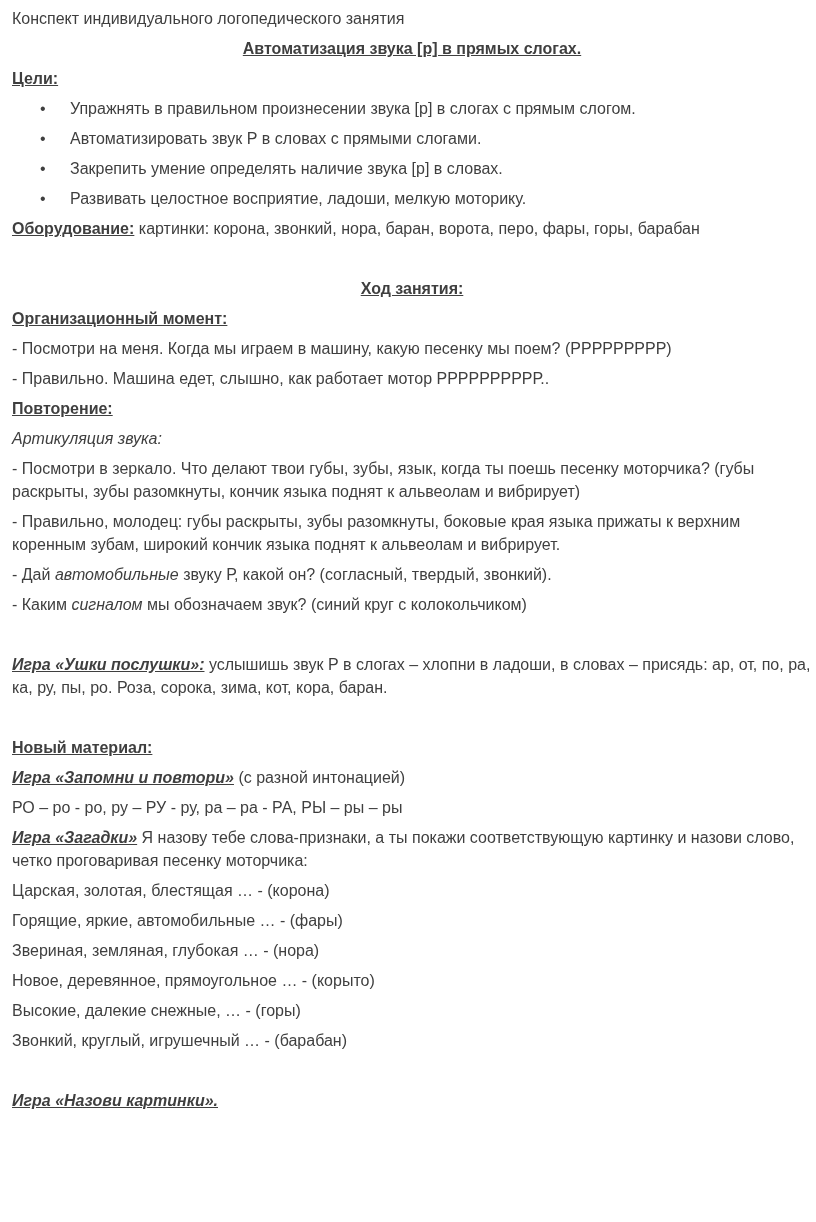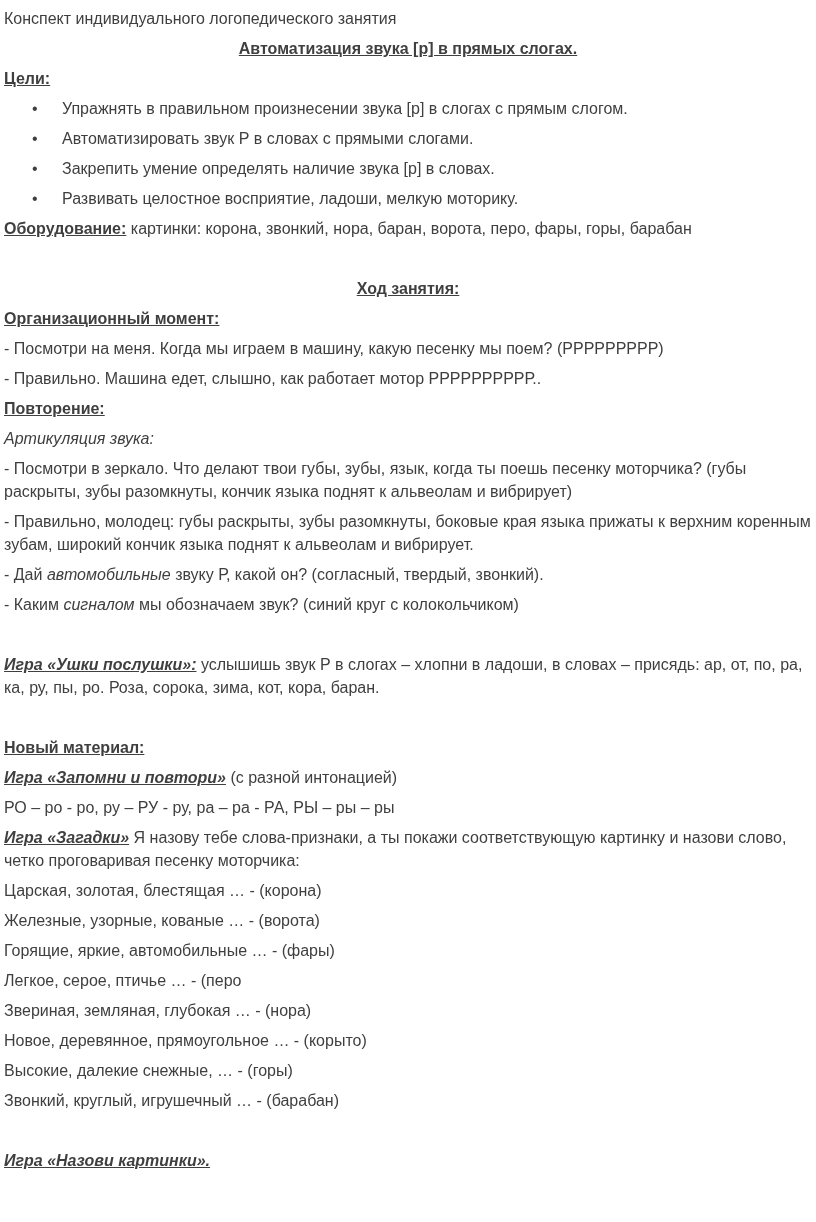--- a/index.html
+++ b/index.html
@@ -9,21 +9,21 @@
   }
   body {
     width: 816px;
     height: 1222px;
     overflow: hidden;
     font-family: "Liberation Sans", sans-serif;
     font-size: 16px;
     color: #3f3f3f;
   }
   .doc {
-    padding: 7px 4px 0 4px;
+    padding: 7px 4px 0 12px;
     box-sizing: border-box;
     width: 816px;
   }
   .para {
     margin: 0 0 7px 0;
     line-height: 23px;
     white-space: pre-wrap;
   }
   .para.center {
     text-align: center;
@@ -68,22 +68,20 @@
     <p class="para"><span class="">- Дай </span><span class="i">автомобильные</span><span class=""> звуку Р, какой он? (согласный, твердый, звонкий).</span></p>
     <p class="para"><span class="">- Каким </span><span class="i">сигналом</span><span class=""> мы обозначаем звук? (синий круг с колокольчиком)</span></p>
     <div class="spacer"></div>
     <p class="para"><span class="b i">Игра «Ушки послушки»:</span><span class=""> услышишь звук Р в слогах – хлопни в ладоши, в словах – присядь: ар, от, по, ра, ка, ру, пы, ро. Роза, сорока, зима, кот, кора, баран.</span></p>
     <div class="spacer"></div>
     <p class="para"><span class="b ">Новый материал:</span></p>
     <p class="para"><span class="b i">Игра «Запомни и повтори»</span><span class=""> (с разной интонацией)</span></p>
     <p class="para"><span class="">РО – ро - ро, ру – РУ - ру, ра – ра - РА, РЫ – ры – ры</span></p>
     <p class="para"><span class="b i">Игра «Загадки»</span><span class=""> Я назову тебе слова-признаки, а ты покажи соответствующую картинку и назови слово, четко проговаривая песенку моторчика:</span></p>
     <p class="para"><span class="">Царская, золотая, блестящая … - (корона)</span></p>
-    <p class="para"><span class="">Железные, узорные, кованые … - (ворота)</span></p>
     <p class="para"><span class="">Горящие, яркие, автомобильные … - (фары)</span></p>
-    <p class="para"><span class="">Легкое, серое, птичье … - (перо</span></p>
     <p class="para"><span class="">Звериная, земляная, глубокая … - (нора)</span></p>
     <p class="para"><span class="">Новое, деревянное, прямоугольное … - (корыто)</span></p>
     <p class="para"><span class="">Высокие, далекие снежные, … - (горы)</span></p>
     <p class="para"><span class="">Звонкий, круглый, игрушечный … - (барабан)</span></p>
     <div class="spacer"></div>
     <p class="para"><span class="b i">Игра «Назови картинки».</span></p>
   </div>
 
 </body></html>

